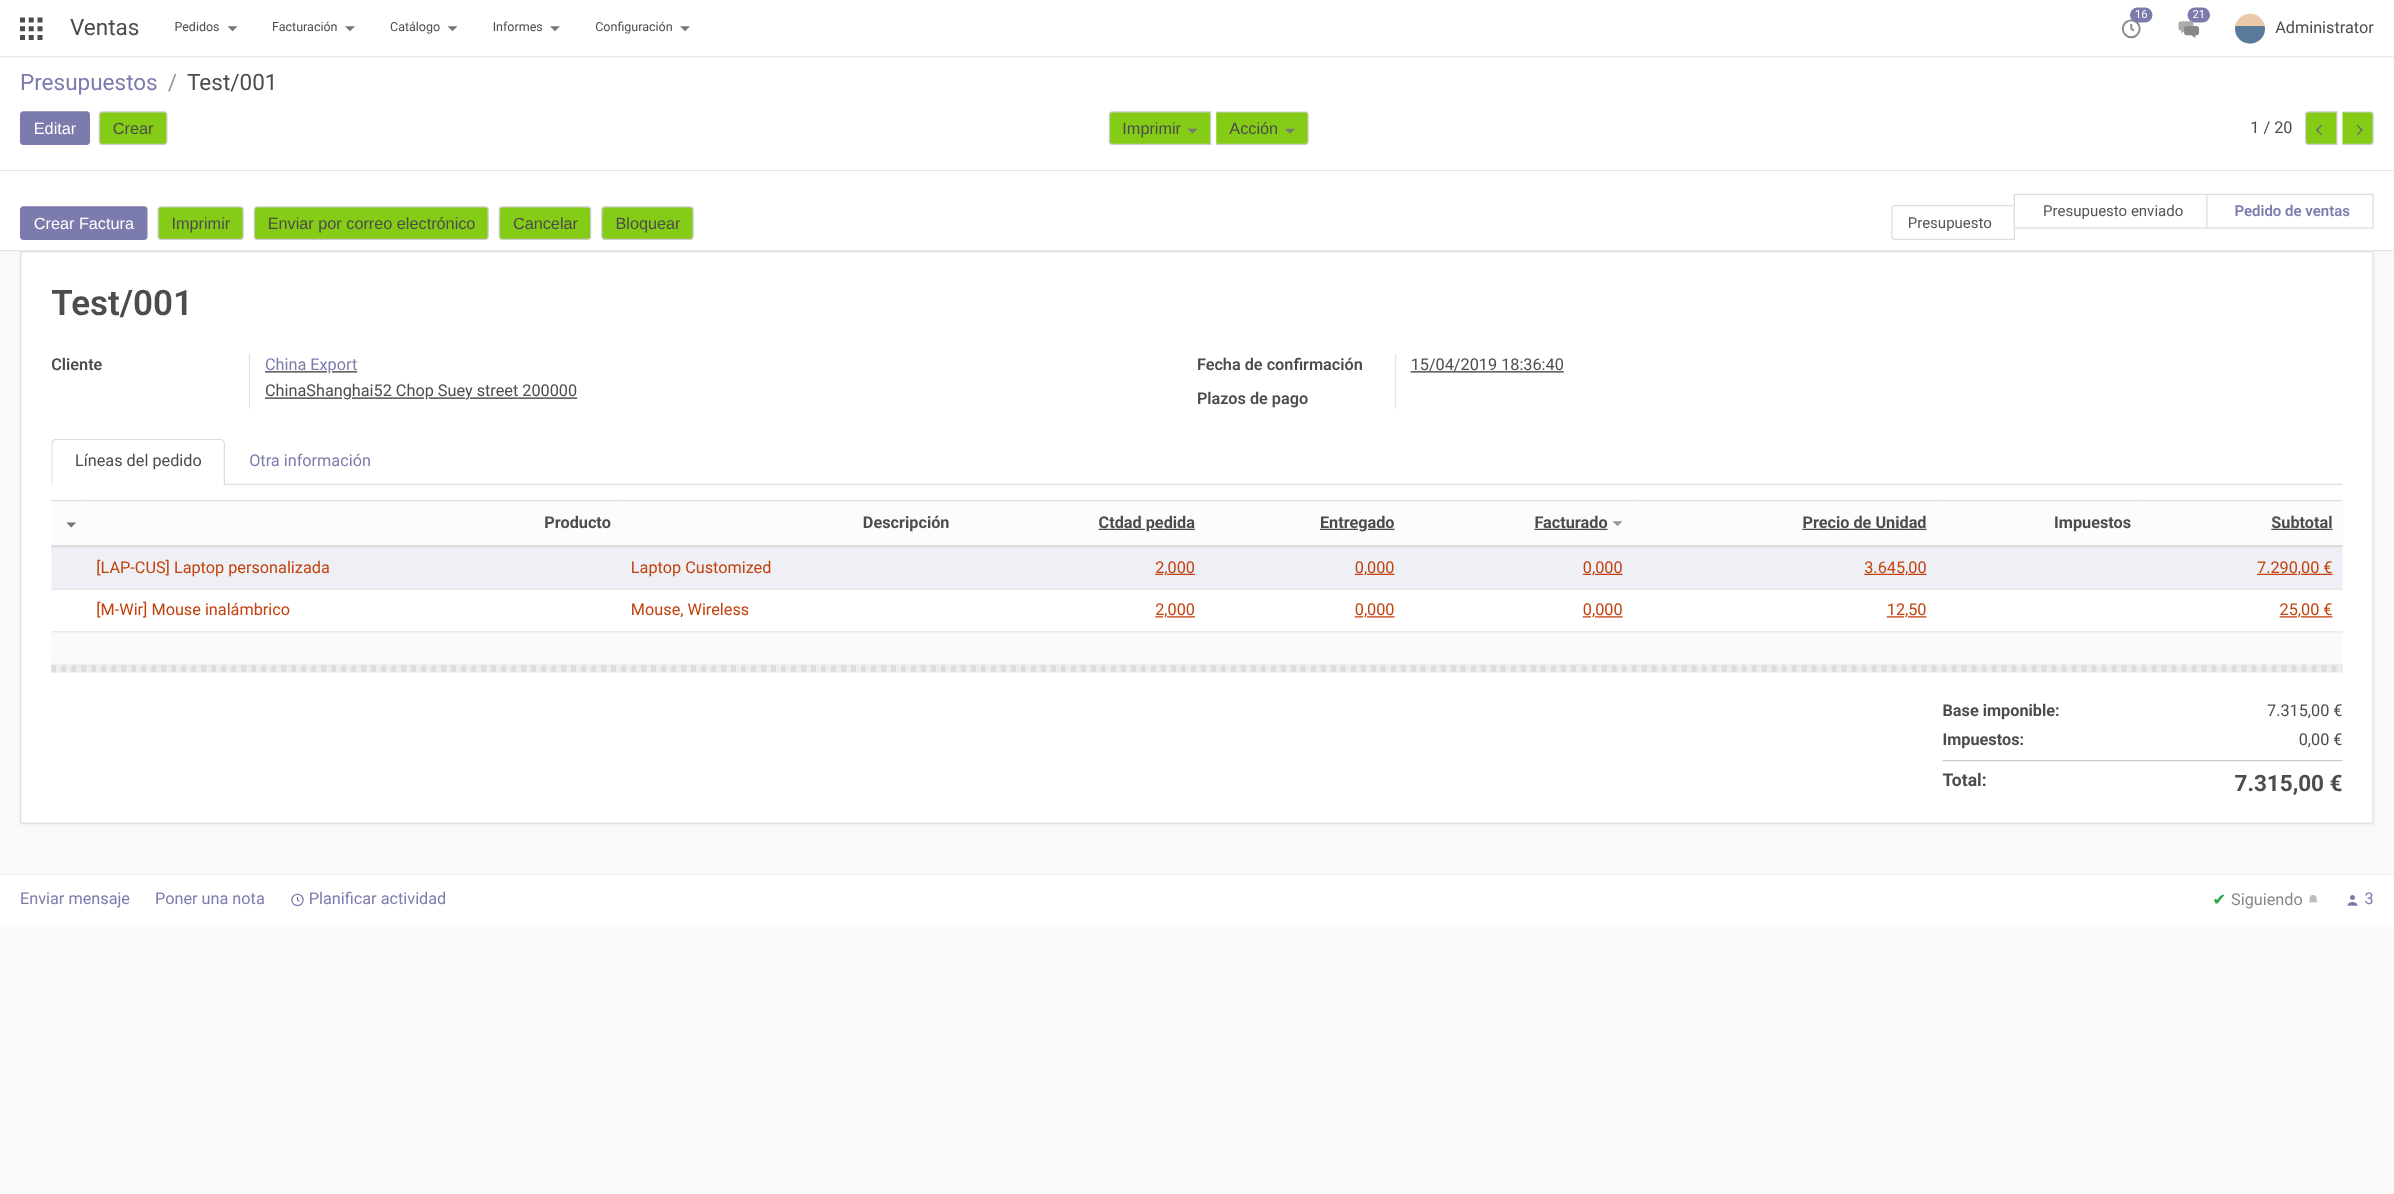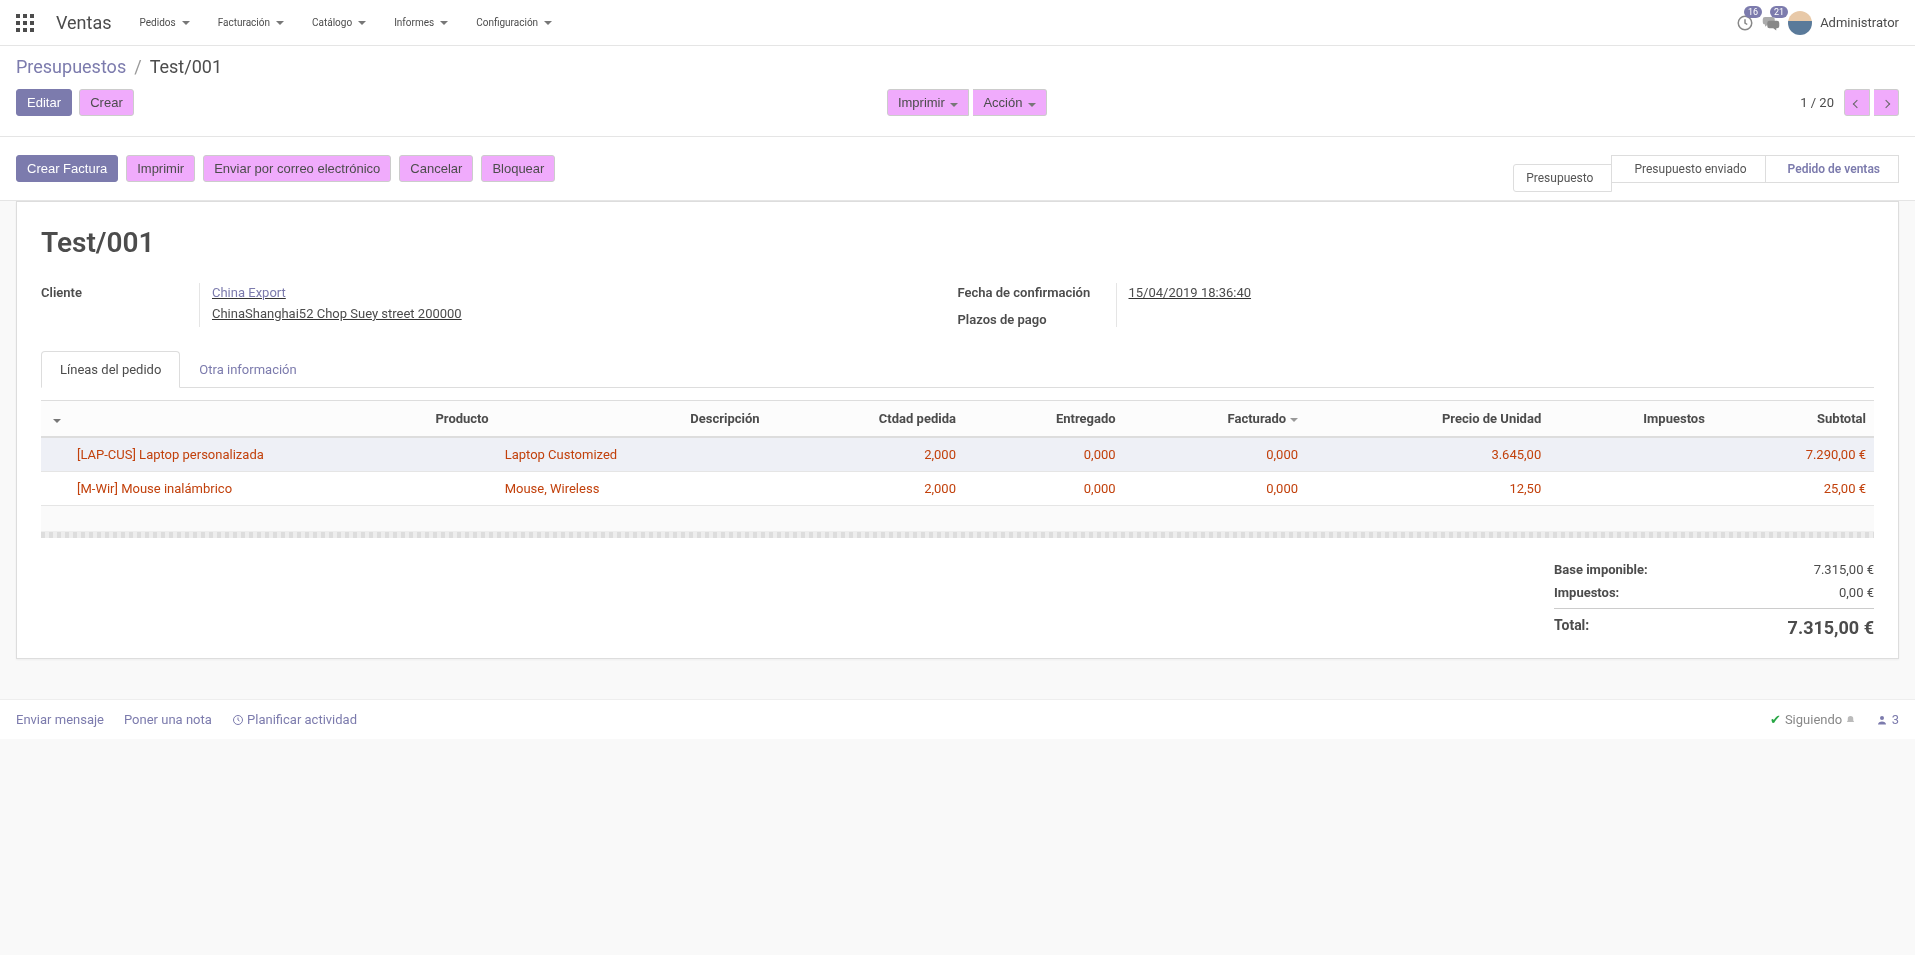--- a/index.html
+++ b/index.html
@@ -6,51 +6,51 @@
   body { font-family: -apple-system, BlinkMacSystemFont, "Segoe UI", Roboto, "Helvetica Neue", Arial, sans-serif; font-size: 13px; color: #333; background: #f9f9f9; }
 
   
   .topnav { height: 46px; background: #fff; border-bottom: 1px solid #e5e5e5; display: flex; align-items: center; padding: 0 16px; }
   .apps-grid { width: 18px; height: 18px; display: grid; grid-template-columns: repeat(3,4px); grid-template-rows: repeat(3,4px); gap: 3px; margin-right: 22px; cursor: pointer; }
   .apps-grid span { background: #4c4c4c; }
   .brand { font-size: 18px; color: #4c4c4c; margin-right: 28px; }
   .nav-menu { display: flex; gap: 28px; }
   .nav-item { color: #4c4c4c; font-size: 10px; cursor: pointer; display: flex; align-items: center; gap: 4px; }
   .caret { width: 0; height: 0; border-left: 4px solid transparent; border-right: 4px solid transparent; border-top: 4px solid #777; display: inline-block; margin-left: 2px; }
-  .topnav-right { margin-left: auto; display: flex; align-items: center; gap: 8px; }
+  .topnav-right { margin-left: auto; display: flex; align-items: center; gap: 28px; }
   .icon-wrap { position: relative; cursor: pointer; color: #777; }
   .badge { position: absolute; top: -8px; right: -8px; background: #7c7bad; color: #fff; font-size: 9px; border-radius: 8px; padding: 1px 4px; line-height: 1.2; }
   .avatar { width: 24px; height: 24px; border-radius: 50%; background: linear-gradient(#e8c9a8 40%, #5a7a9a 40%); }
   .user { display: flex; align-items: center; gap: 8px; cursor: pointer; color: #4c4c4c; }
 
   
   .control-panel { padding: 10px 16px 20px; background: #fff; border-bottom: 1px solid #e5e5e5; }
   .breadcrumb-row { display: flex; align-items: center; margin-bottom: 12px; }
   .breadcrumb-link { color: #7c7bad; font-size: 18px; cursor: pointer; }
   .breadcrumb-sep { color: #999; font-size: 18px; margin: 0 8px; }
   .breadcrumb-active { color: #4c4c4c; font-size: 18px; }
 
   .cp-second { display: flex; align-items: center; }
-  .btn { border: 1px solid #ccc; background: #f0abfc; color: #4c4c4c; padding: 5px 10px; font-size: 13px; cursor: pointer; border-radius: 3px; }
+  .btn { border: 1px solid #ccc; background: #84cc16; color: #4c4c4c; padding: 5px 10px; font-size: 13px; cursor: pointer; border-radius: 3px; }
   .btn + .btn { margin-left: 4px; }
   .btn-primary { background: #7c7bad; color: #fff; border-color: #7c7bad; }
   .btn-group { display: flex; }
   .btn-group .btn:first-child { border-radius: 3px 0 0 3px; }
   .btn-group .btn:last-child { border-radius: 0 3px 3px 0; border-left: none; }
   .cp-center { margin-left: auto; margin-right: auto; display: flex; gap: 0; }
   .cp-right { display: flex; align-items: center; gap: 10px; }
   .pager-text { color: #4c4c4c; font-size: 13px; }
   .pager-btns { display: flex; }
   .pager-btns .btn { padding: 5px 9px; }
   .chev { display: inline-block; width: 6px; height: 6px; border-style: solid; border-color: #666; border-width: 0 0 1.5px 1.5px; }
   .chev.left { transform: rotate(45deg); }
   .chev.right { transform: rotate(-135deg); }
 
   
-  .statusbar-row { background: #fff; padding: 8px 16px; border-bottom: 1px solid #e5e5e5; display: flex; align-items: center; }
+  .statusbar-row { background: #fff; padding: 8px 16px; border-bottom: 1px solid #e5e5e5; display: flex; align-items: flex-end; }
   .status-btns { display: flex; gap: 4px; }
   .status-stages { margin-left: auto; display: flex; align-items: center; }
   .stage { position: relative; padding: 6px 18px 6px 22px; background: #fff; border: 1px solid #ddd; font-size: 12px; color: #555; cursor: pointer; margin-left: -1px; }
   .stage:first-child { border-radius: 3px 0 0 3px; padding-left: 12px; margin-top: 19px; }
   .stage.active { color: #7c7bad; font-weight: 600; }
   .stage::after { content: ''; position: absolute; right: -8px; top: 0; bottom: 0; width: 16px; background: #fff; border-right: 1px solid #ddd; border-top: 1px solid #ddd; transform: skewX(30deg) translateX(-4px); z-index: 1; display: none; }
 
   
   .content { padding: 0 16px 16px; }
   .sheet { background: #fff; border: 1px solid #ddd; margin-top: 0; padding: 24px 24px 16px; box-shadow: 0 1px 2px rgba(0,0,0,0.05); }
@@ -64,21 +64,21 @@
   .form-col-right .form-label { width: 140px; }
 
   
   .tabs { display: flex; border-bottom: 1px solid #ddd; margin-bottom: 0; }
   .tab { padding: 10px 18px; border: 1px solid transparent; margin-bottom: -1px; cursor: pointer; color: #7c7bad; font-size: 13px; border-radius: 4px 4px 0 0; }
   .tab.active { background: #fff; border-color: #ddd #ddd #fff; color: #4c4c4c; }
 
   
   .lines-table { width: 100%; border-collapse: collapse; margin-top: 12px; font-size: 13px; }
   .lines-table th { text-align: right; padding: 10px 8px; border-top: 1px solid #ddd; border-bottom: 2px solid #ddd; background: #fcfcfc; font-weight: 700; color: #4c4c4c; }
-  .lines-table th.num, .lines-table td.num { text-align: right; }
+  .lines-table th.num, .lines-table td.num { text-align: right; text-decoration: underline; }
   .lines-table td { padding: 9px 8px; border-bottom: 1px solid #e5e5e5; }
   .lines-table td.link { color: #c2410c; cursor: pointer; }
   .lines-table tr.row-hover td { background: #eef0f6; }
   .lines-table tr.filler td { height: 26px; background: #fafafa; border-bottom: 1px solid #eee; }
   .handle-cell { width: 28px; text-align: center; color: #888; }
   .sort-caret { width: 0; height: 0; border-left: 4px solid transparent; border-right: 4px solid transparent; border-top: 4px solid #999; display: inline-block; margin-left: 4px; vertical-align: middle; }
   .table-divider { height: 6px; }
   .table-divider td { background: repeating-linear-gradient(90deg,#ddd,#ddd 4px,#eee 4px,#eee 8px); height:4px; padding:0; border:none; }
 
   

